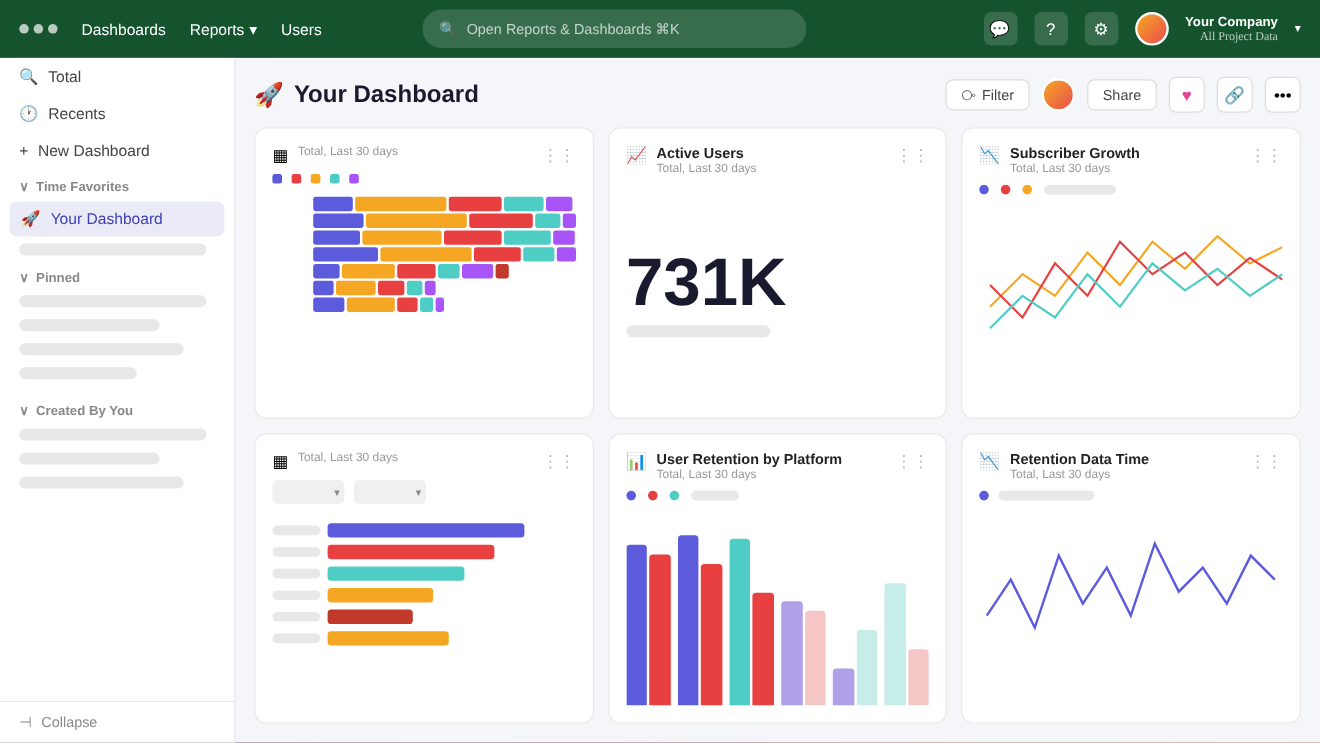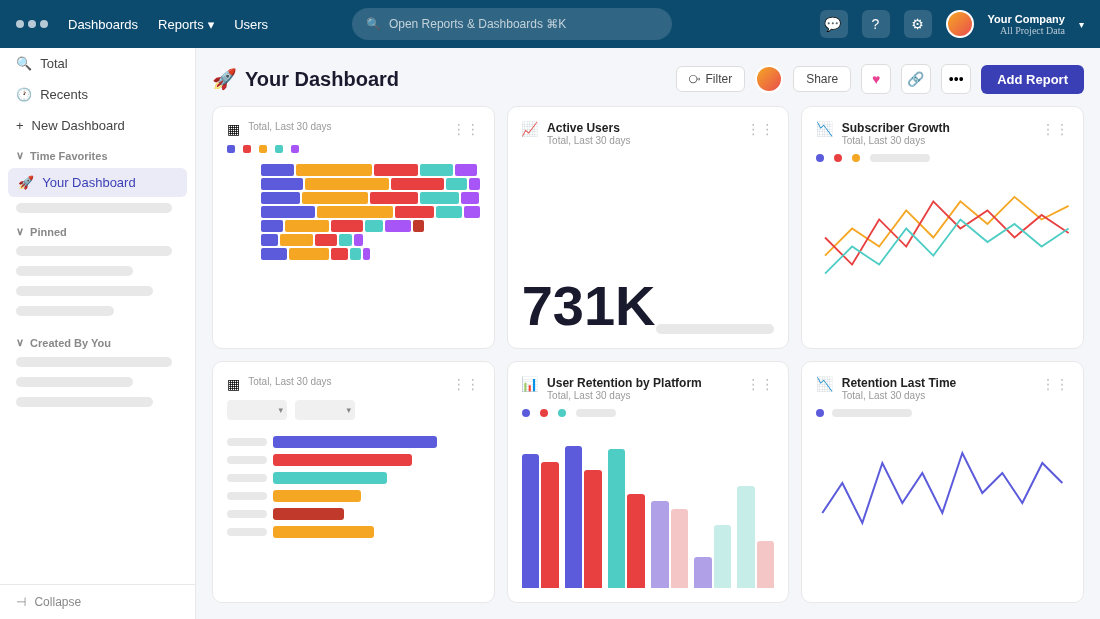--- a/index.html
+++ b/index.html
@@ -8,21 +8,21 @@
       background: linear-gradient(135deg, #1a1a2e 0%, #2d1b4e 40%, #8b2020 80%, #c44020 100%);
       width: 1100px;
       height: 619px;
       overflow: hidden;
       display: flex;
       flex-direction: column;
     }
 
     
     .top-nav {
-      background: #0c4a6e;
+      background: #14532d;
       height: 48px;
       display: flex;
       align-items: center;
       padding: 0 16px;
       gap: 20px;
       flex-shrink: 0;
       z-index: 10;
     }
     .nav-dots {
       display: flex;
@@ -299,22 +299,22 @@
     }
     .hbar-seg {
       height: 12px;
       border-radius: 2px;
     }
 
     
     .big-number-container {
       flex: 1;
       display: flex;
-      flex-direction: row;
-      align-items: flex-end;
+      flex-direction: column;
+      align-items: flex-start;
       justify-content: center;
     }
     .big-number {
       font-size: 56px;
       font-weight: 800;
       color: #1a1a2e;
       line-height: 1;
     }
     .big-number-label {
       font-size: 10px;
@@ -492,23 +492,20 @@
         </button>
         <div class="icon-btn heart">
           <span>♥</span>
         </div>
         <div class="icon-btn">
           <span>🔗</span>
         </div>
         <div class="icon-btn">
           <span>•••</span>
         </div>
-        <button class="add-report-btn">
-          <span>Add Report</span>
-        </button>
       </div>
     </div>
 
     <div class="dashboard-grid">
 
       <div class="chart-card">
         <div class="chart-card-header">
           <span class="chart-icon">▦</span>
           <div class="chart-title-group">
             <div class="chart-subtitle">Total, Last 30 days</div>
@@ -736,21 +733,21 @@
               <div class="vbar" style="height: 65%; background: rgb(198, 237, 232);"></div>
               <div class="vbar" style="height: 30%; background: rgb(245, 198, 198);"></div>
             </div>
           </div>
       </div>
 
       <div class="chart-card">
         <div class="chart-card-header">
           <span class="chart-icon">📉</span>
           <div class="chart-title-group">
-            <div class="chart-title">Retention Last Time</div>
+            <div class="chart-title">Retention Data Time</div>
             <div class="chart-subtitle">Total, Last 30 days</div>
           </div>
           <span class="card-menu">⋮⋮</span>
         </div>
 
         <div style="display:flex;gap:8px;margin-bottom:6px;">
           <div style="width:8px;height:8px;border-radius:50%;background:#5b5bdb;display:inline-block;"></div>
           <div style="background:#e8e8e8;height:8px;width:80px;border-radius:4px;display:inline-block;"></div>
         </div>
         <div class="retention-chart">

